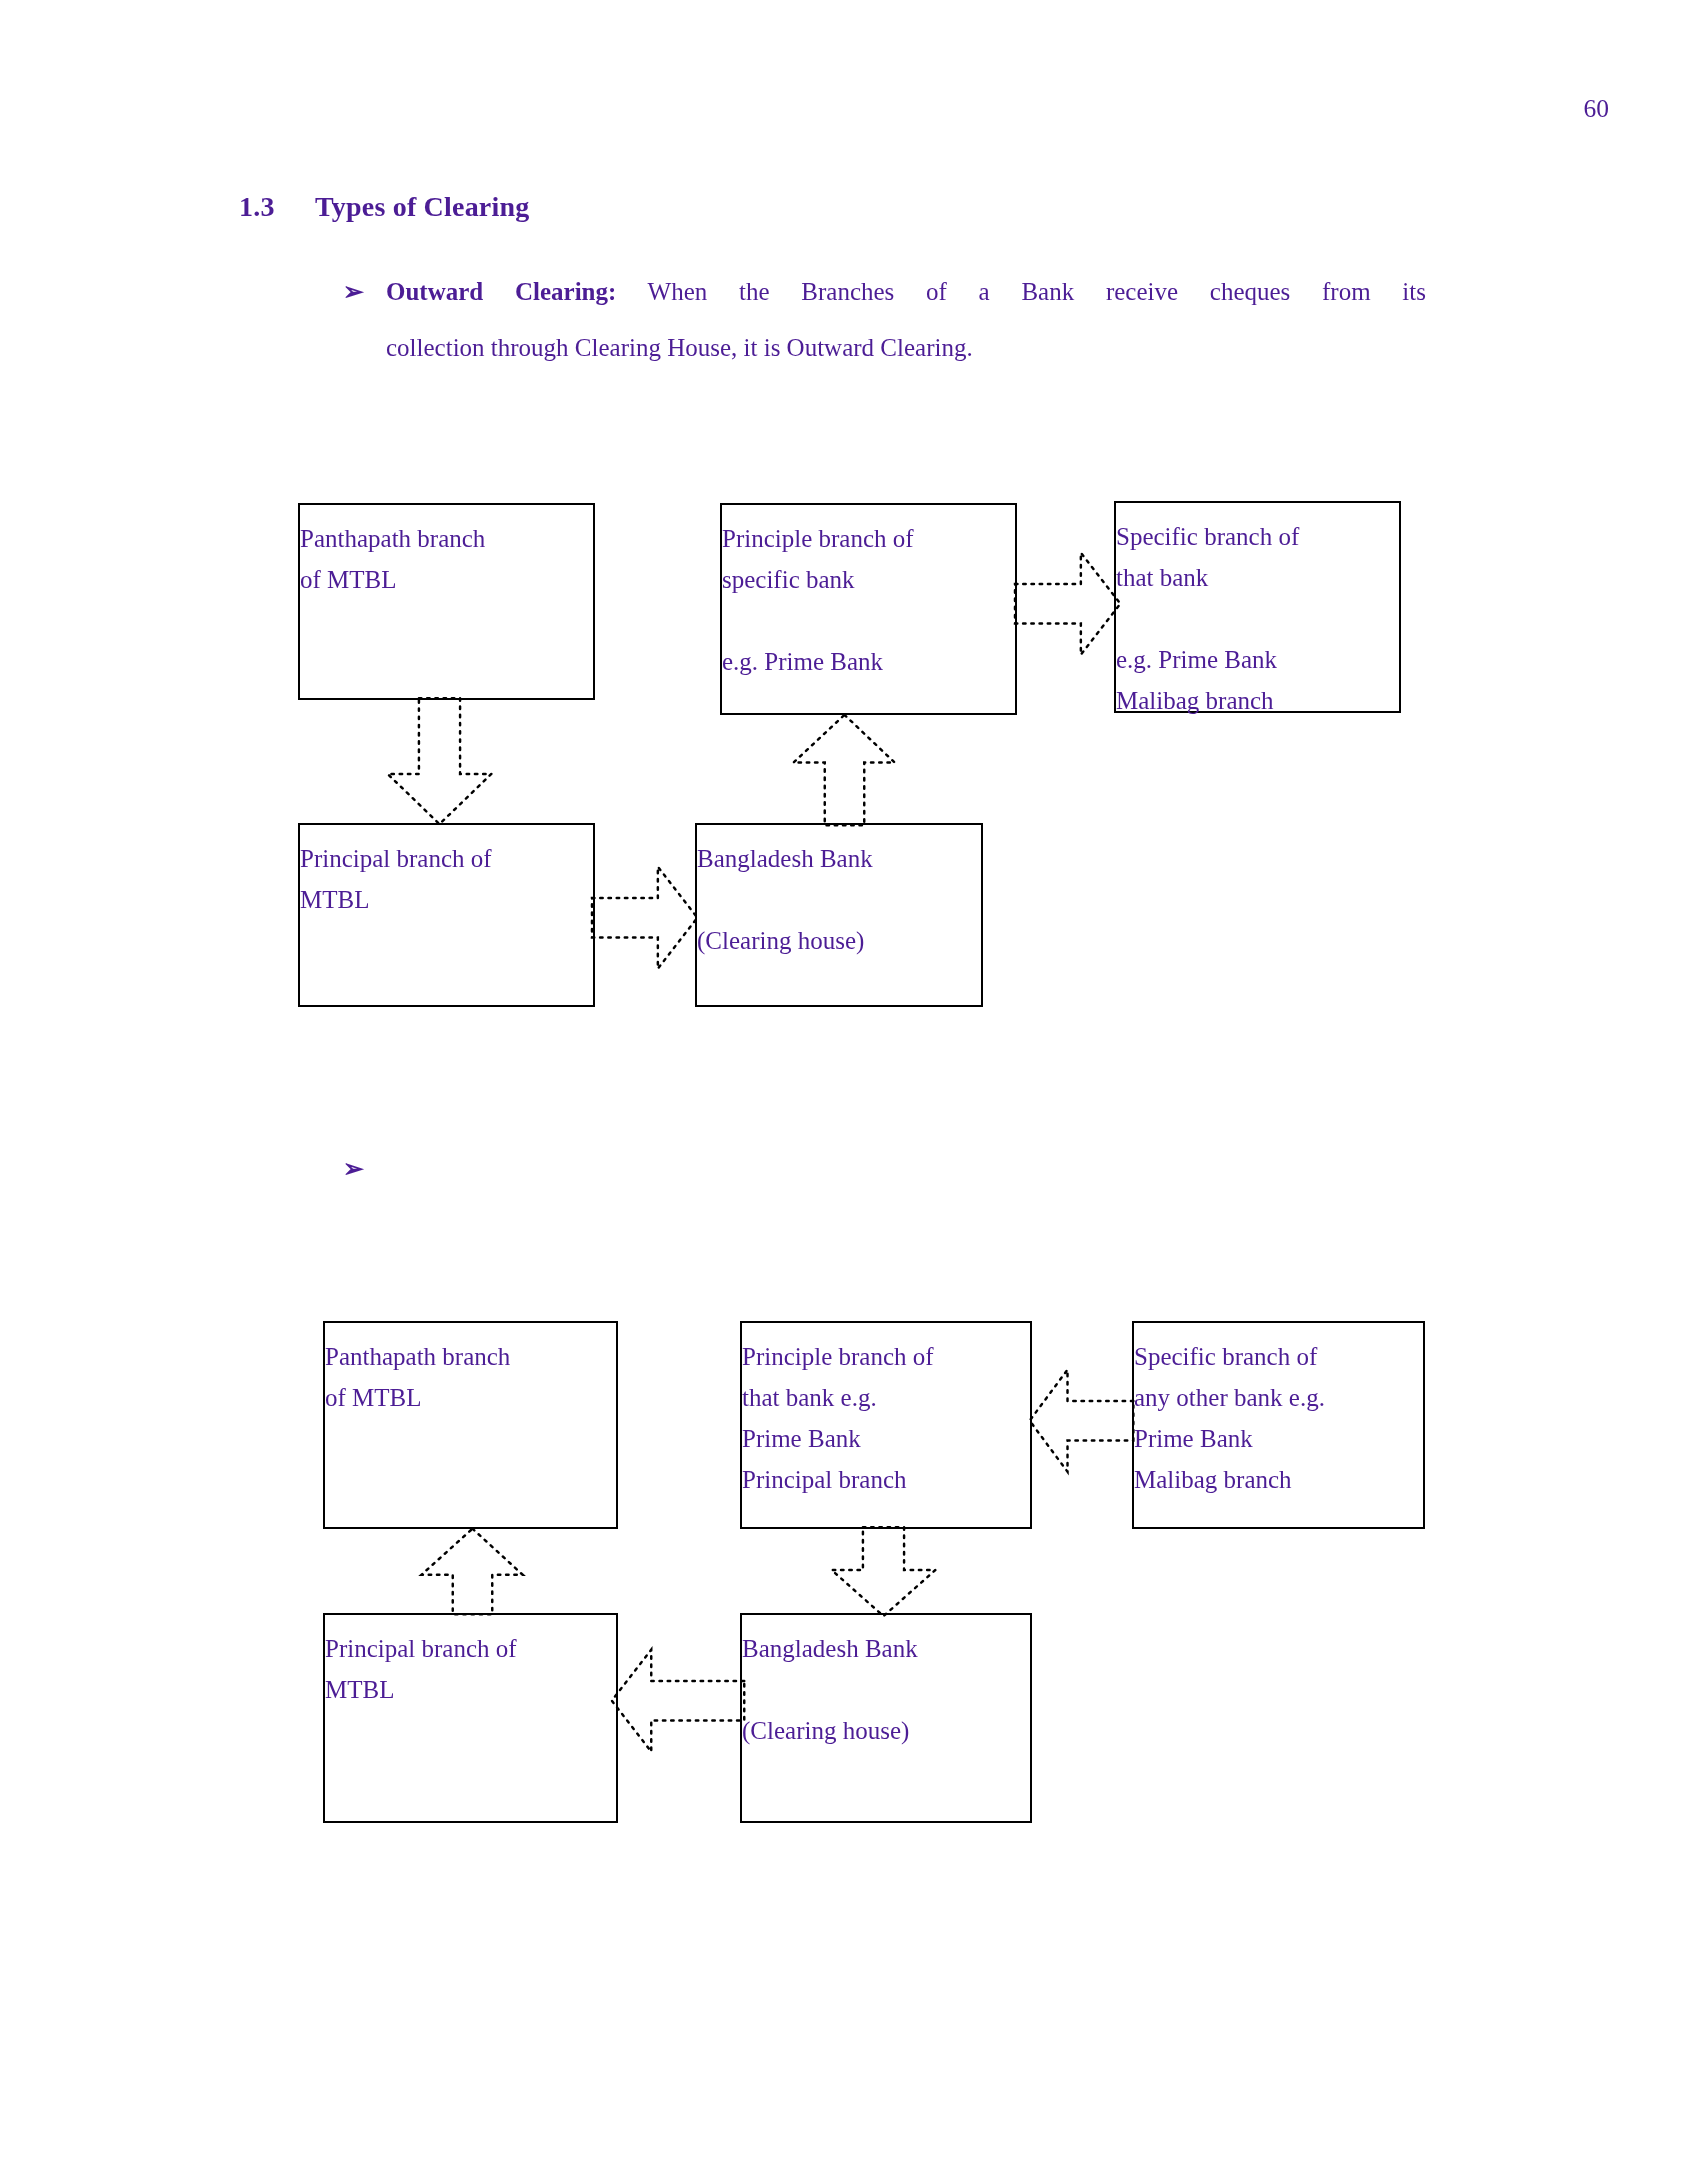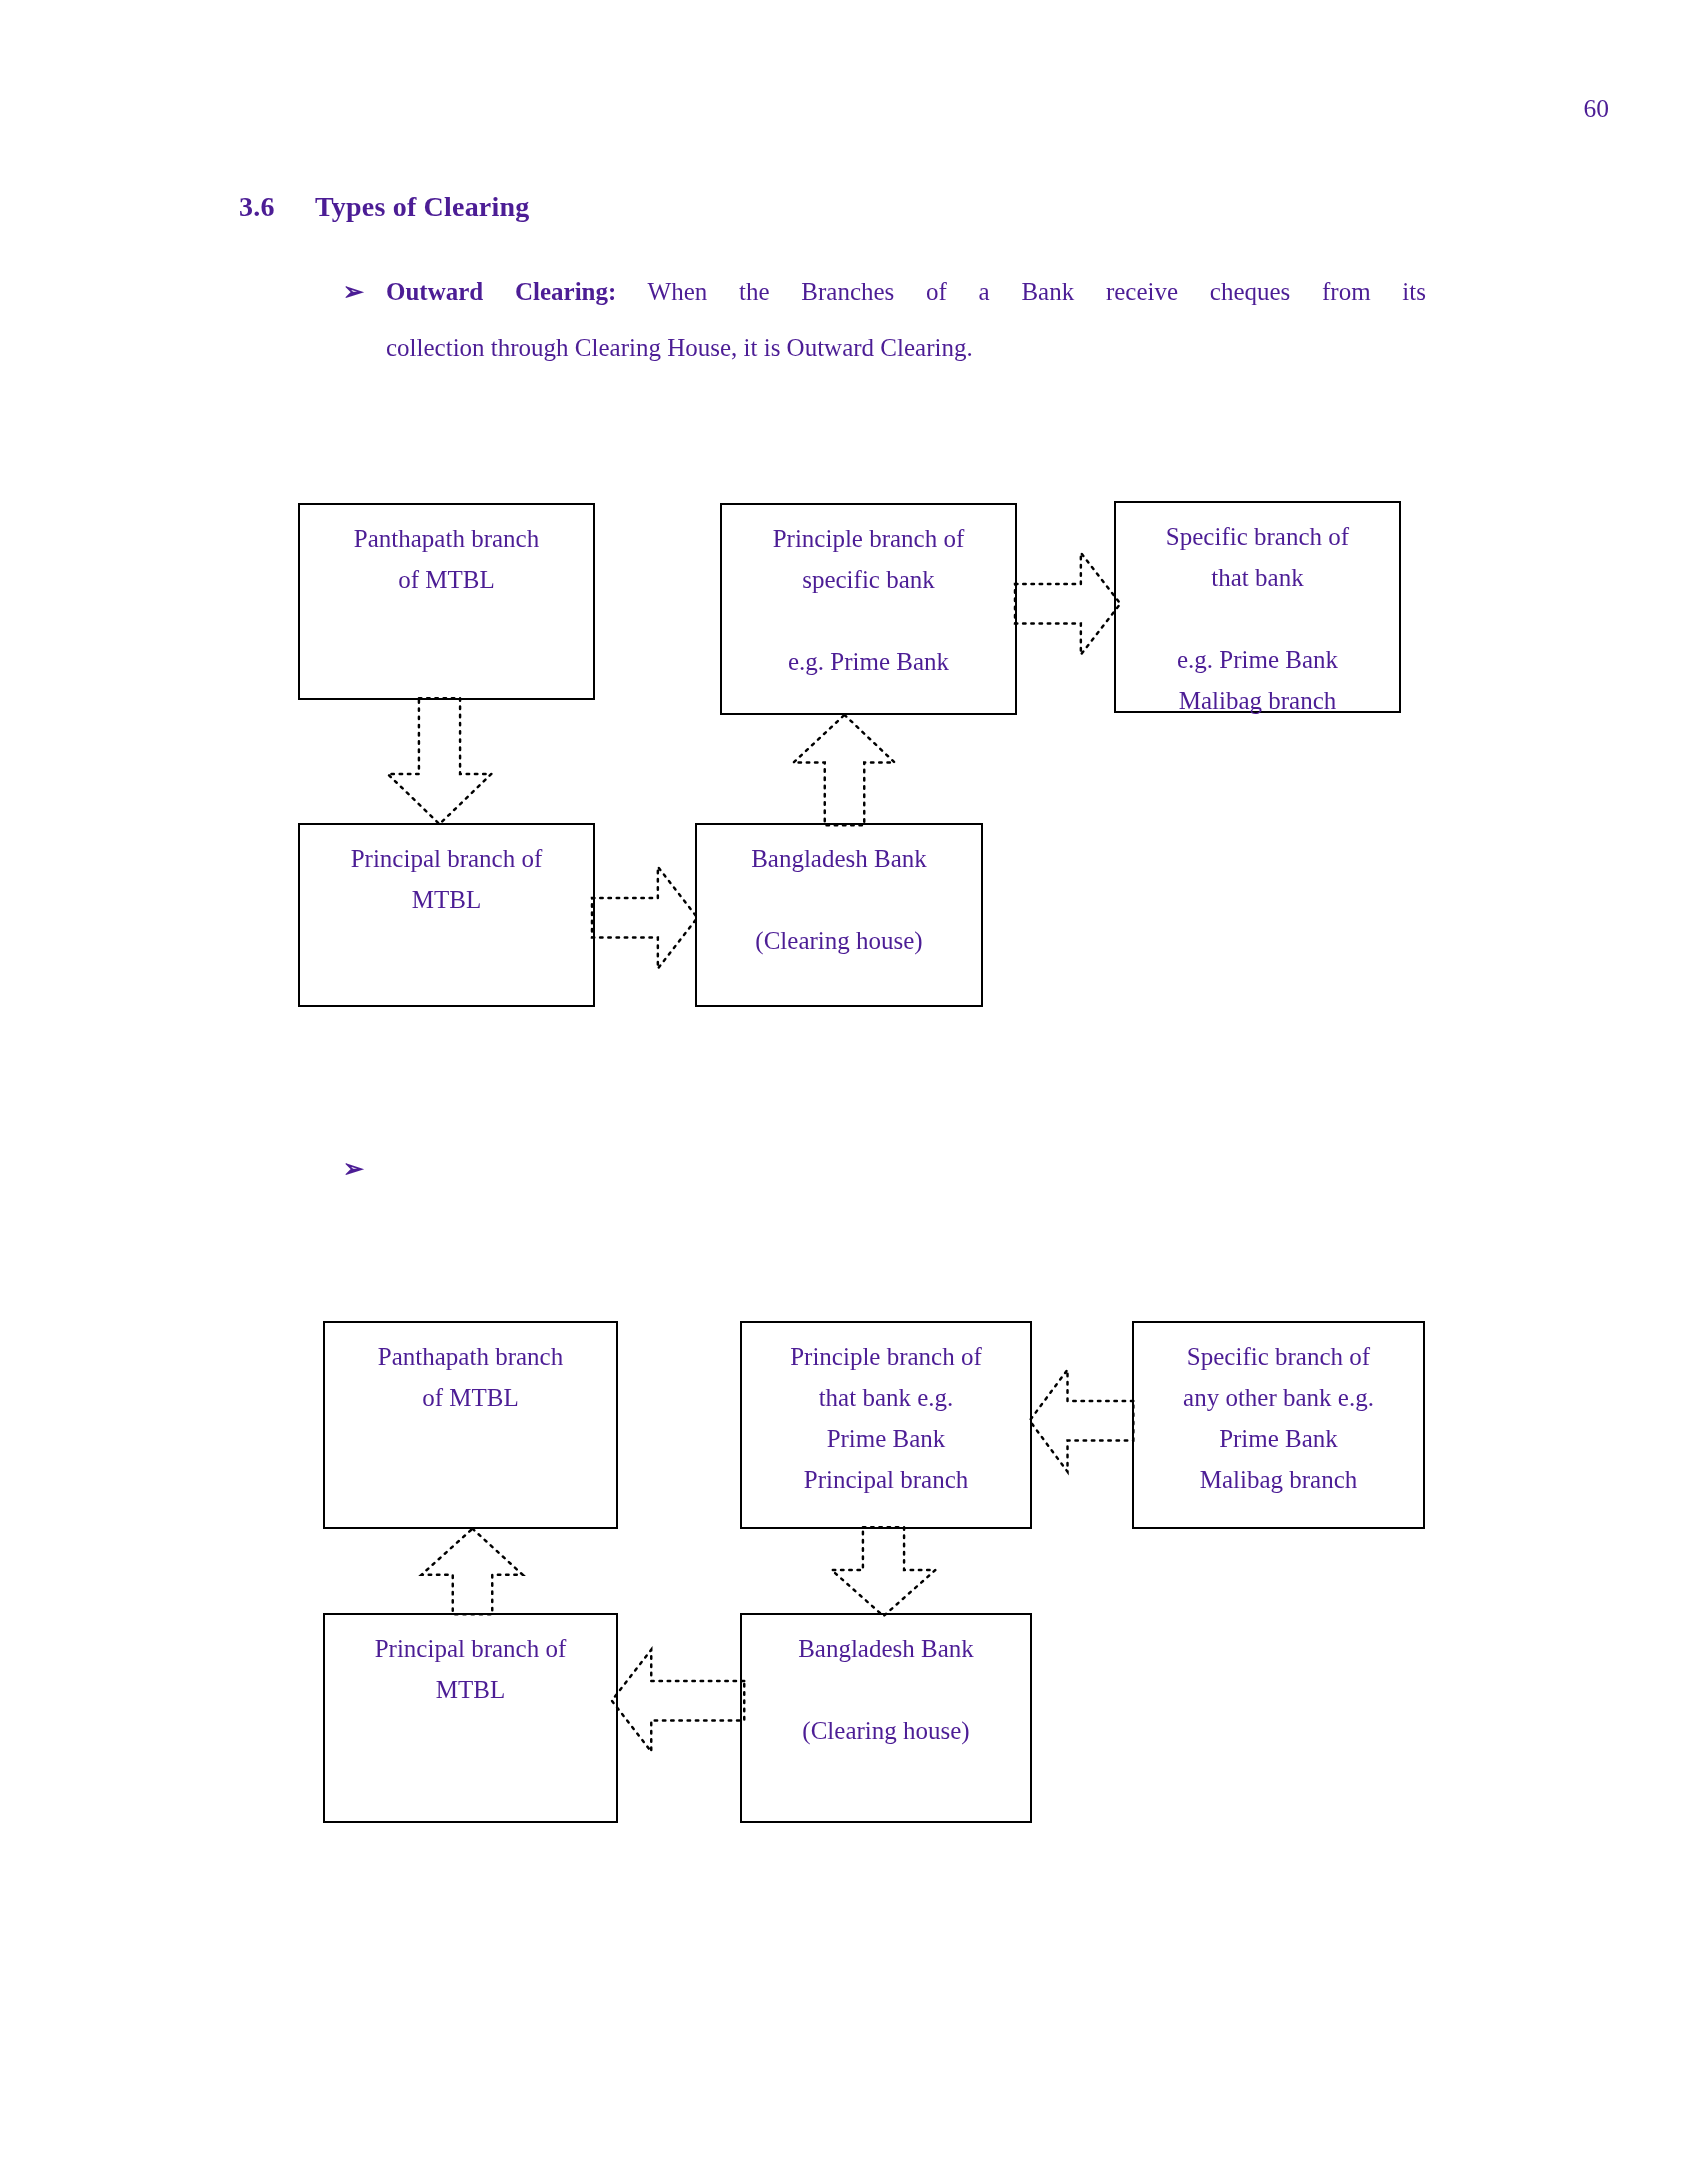--- a/index.html
+++ b/index.html
@@ -65,38 +65,37 @@
   .justify-line.last { text-align-last: left; }
 
   
   .dbox {
     position: absolute;
     border: 2.1px solid #000000;
     box-sizing: border-box;
     background: #ffffff;
     font-size: 25px;
     line-height: 41px;
-    text-align: center;
     padding-top: 13px;
     white-space: pre-line;
   }
 
   
   .arrow { position: absolute; }
   .arrow svg { display: block; overflow: visible; }
 </style>
 </head>
 <body>
 
 <div class="page">
 
   <div class="page-number">60</div>
 
   <div class="section-heading">
-    <span class="num">3.6</span><span>Types of Clearing</span>
+    <span class="num">1.3</span><span>Types of Clearing</span>
   </div>
 
   <div class="bullet-block" id="outward-block">
     <span class="marker">➢</span>
     <span class="justify-line"><span class="lead">Outward Clearing:</span><span> When the Branches of a Bank receive cheques from its</span></span>
     <span class="justify-line last">collection through Clearing House, it is Outward Clearing.</span>
   </div>
 
   <div>
 

